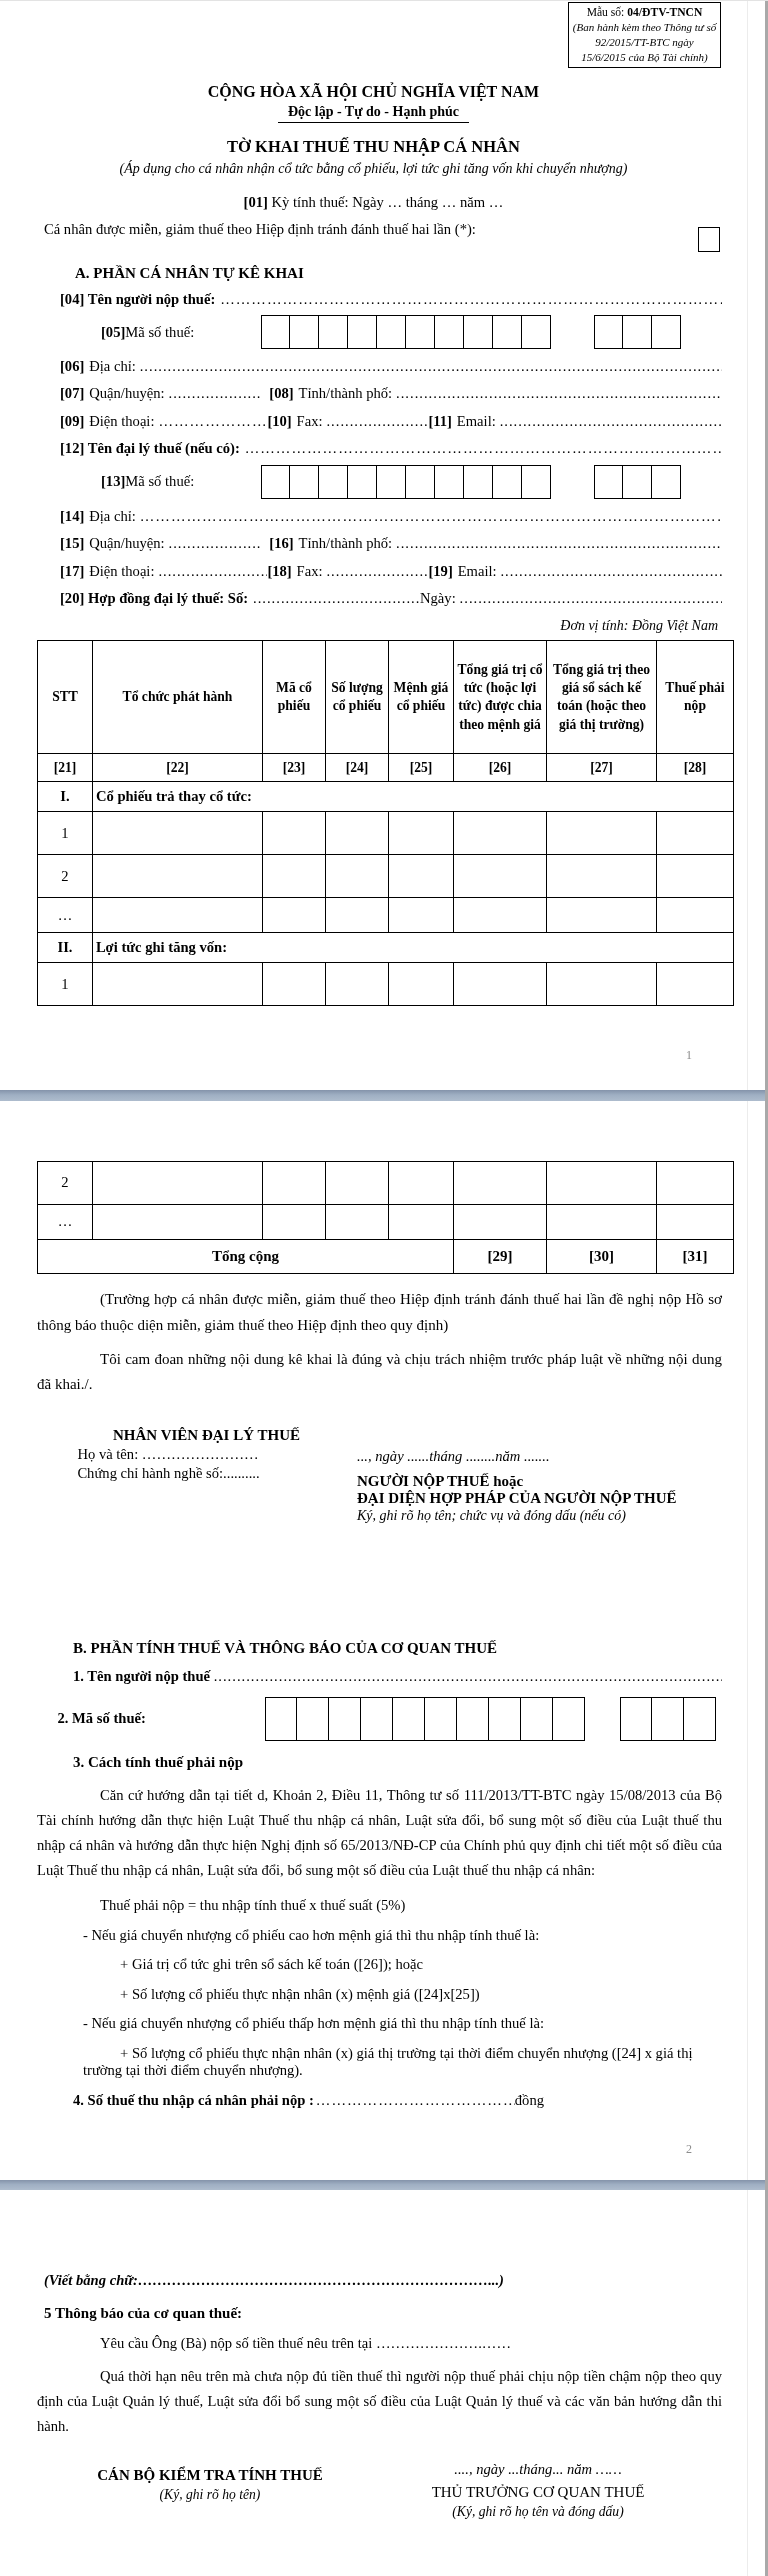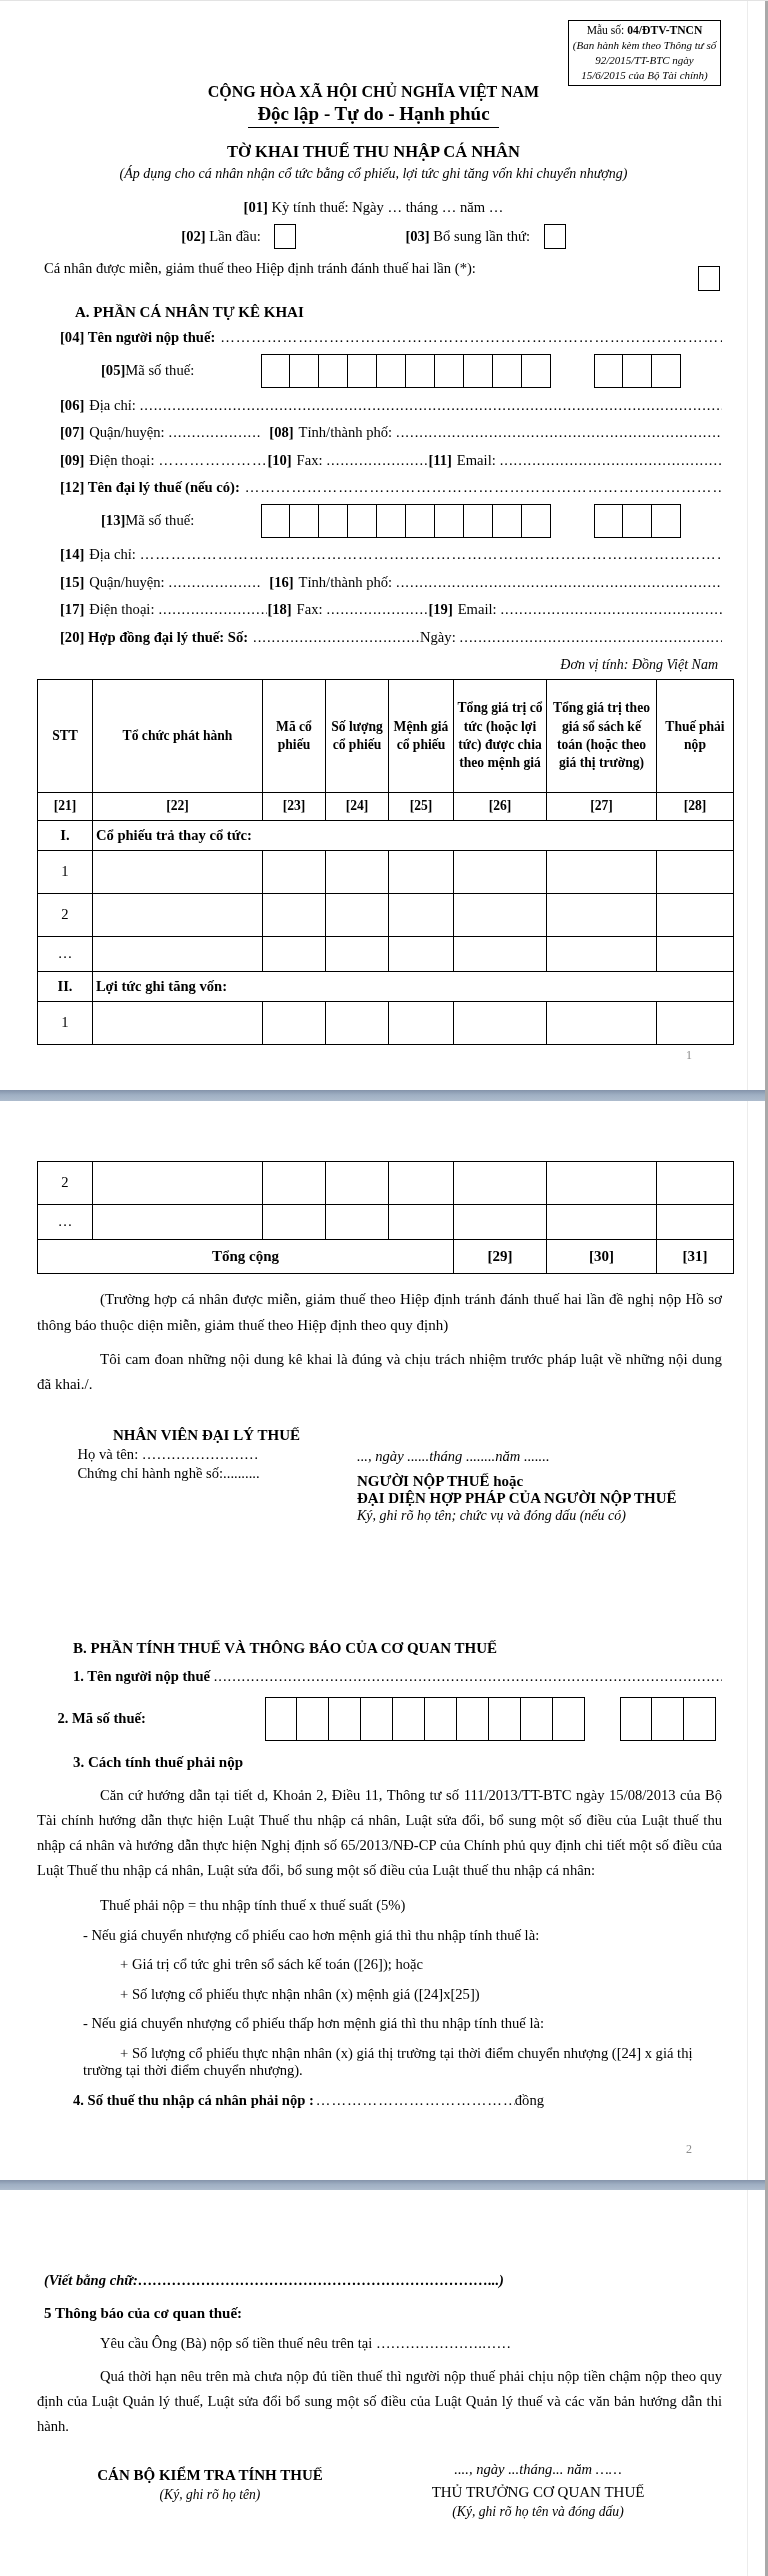--- a/index.html
+++ b/index.html
@@ -6,25 +6,25 @@
   body { background: #ffffff; font-family: "Liberation Serif", "DejaVu Serif", serif; color: #000; }
   .viewport { width: 769px; height: 2576px; position: relative; overflow: hidden; background: #fff; border-top: 1px solid #e3e3e3; }
   .right-edge { position: absolute; top: 0; bottom: 0; right: 1px; width: 2.9px; background: #a9a9a9; z-index: 5; }
   .page { width: 748px; background: #fff; position: relative; border-right: 1px solid #ececec; font-size: 14.6px; }
   .page1 { height: 1089px; }
   .page2 { height: 1079px; }
   .page3 { height: 386px; }
   .band { width: 769px; height: 10.7px; background: linear-gradient(#8493aa, #9fafc3 45%, #aebccd); }
 
   
-  .model-box { position: absolute; top: 19px; right: 26px; width: 153px; border: 1px solid #000; padding: 1.9px 2.9px 2.9px; text-align: center; font-size: 11.6px; line-height: 1.3; }
+  .model-box { position: absolute; top: 1px; right: 26px; width: 153px; border: 1px solid #000; padding: 1.9px 2.9px 2.9px; text-align: center; font-size: 11.6px; line-height: 1.3; }
   .model-box .issue { font-style: italic; font-size: 11px; line-height: 1.35; }
   .nat-title { padding-top: 82px; text-align: center; font-weight: bold; font-size: 16px; }
   .motto-wrap { text-align: center; margin-top: 1.9px; }
-  .motto { display: inline-block; font-weight: bold; font-size: 19px; border-bottom: 1.5px solid #000; padding: 0 9.7px 1.9px; }
+  .motto { display: inline-block; font-weight: bold; font-size: 14px; border-bottom: 1.5px solid #000; padding: 0 9.7px 1.9px; }
   .doc-title { margin-top: 14.6px; text-align: center; font-weight: bold; font-size: 16.5px; }
   .doc-sub { text-align: center; font-style: italic; font-size: 14px; margin-top: 3.9px; }
 
   .period-line { text-align: center; margin-top: 16.5px; }
   .first-line { display: flex; justify-content: center; align-items: center; margin-top: 8.7px; }
   .cb { display: inline-block; width: 22px; height: 25px; border: 1.5px solid #000; background: #fff; vertical-align: middle; }
   .gap1 { width: 13.6px; } .gap2 { width: 109px; } .gap3 { width: 13.6px; }
   .exemption-line { display: flex; align-items: flex-start; margin: 10.7px 27px 0 44px; }
   .exemption-line .sp { flex: 1; }
   .exempt-cb { margin-top: 5.8px; }
@@ -121,29 +121,20 @@
       <div class="issue">(Ban hành kèm theo Thông tư số 92/2015/TT-BTC ngày 15/6/2015 của Bộ Tài chính)</div>
     </div>
 
     <div class="nat-title">CỘNG HÒA XÃ HỘI CHỦ NGHĨA VIỆT NAM</div>
     <div class="motto-wrap"><span class="motto">Độc lập - Tự do - Hạnh phúc</span></div>
     <div class="doc-title">TỜ KHAI THUẾ THU NHẬP CÁ NHÂN</div>
     <div class="doc-sub">(Áp dụng cho cá nhân nhận cổ tức bằng cổ phiếu, lợi tức ghi tăng vốn khi chuyển nhượng)</div>
 
     <div class="period-line"><b>[01]</b> <span>Kỳ tính thuế: Ngày … tháng … năm …</span></div>
 
-    <div class="first-line">
-      <span><b>[02]</b> <span>Lần đầu:</span></span>
-      <span class="gap1"></span>
-      <span class="cb"></span>
-      <span class="gap2"></span>
-      <span><b>[03]</b> <span>Bổ sung lần thứ:</span></span>
-      <span class="gap3"></span>
-      <span class="cb"></span>
-    </div>
 
     <div class="exemption-line">
       <span>Cá nhân được miễn, giảm thuế theo Hiệp định tránh đánh thuế hai lần (*):</span>
       <span class="sp"></span>
       <span class="cb exempt-cb"></span>
     </div>
 
     <div class="sec-title">A. PHẦN CÁ NHÂN TỰ KÊ KHAI</div>
 
     <div class="frow">

